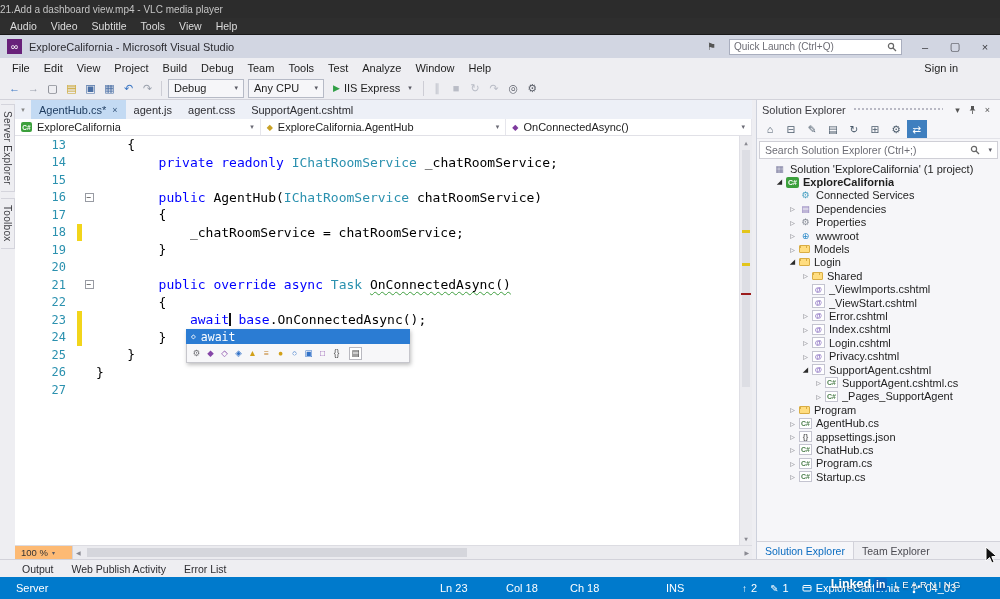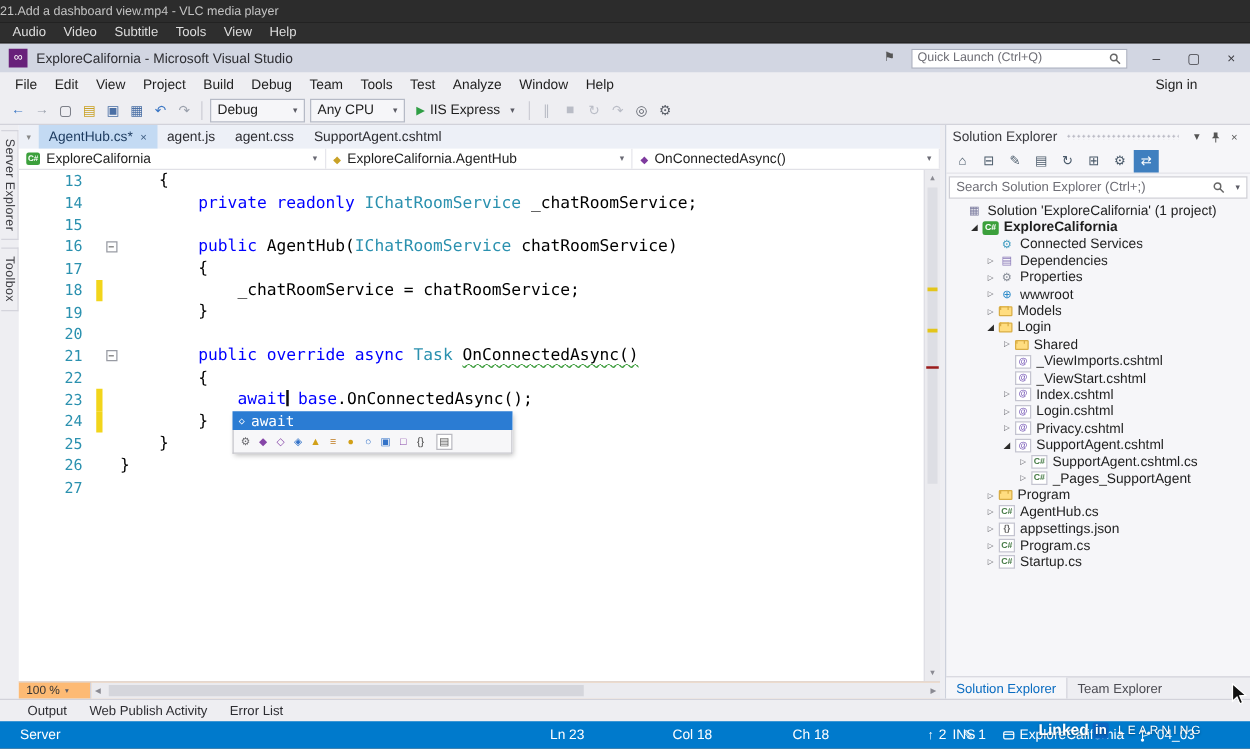--- a/index.html
+++ b/index.html
@@ -117,21 +117,21 @@
   .solution-icon{font-size:9px;}
   .wwwroot-icon,.connected-services-icon,.properties-folder-icon,.dependencies-icon{font-size:9px;font-weight:normal;}
   .se-bottom{height:18px;display:flex;align-items:stretch;background:#eeeef2;border-top:1px solid #d2d2da;}
   .se-btab{display:flex;align-items:center;padding:0 8px;font-size:10.5px;color:#4b4b52;}
   .se-btab.active{background:#f6f6f9;color:#0a6cc0;border-right:1px solid #d2d2da;}
 
   .output-row{height:18px;background:#eeeef2;border-top:1px solid #d2d2da;display:flex;align-items:stretch;padding-left:13px;}
   .op-tab{display:flex;align-items:center;padding:0 9px;font-size:10.5px;color:#2d2d32;}
 
   .status-bar{height:22px;background:#007acc;color:#fff;display:flex;align-items:center;padding-left:16px;font-size:11px;position:relative;}
-  .st-mid{position:absolute;left:440px;display:flex;gap:32px;}
+  .st-mid{position:absolute;left:440px;display:flex;}
   .w1{width:66px;}.w2{width:64px;}.w3{width:96px;}
   .st-right{position:absolute;right:44px;display:flex;align-items:center;gap:13px;}
   .st-item{display:flex;align-items:center;gap:4px;}
   .st-ic{font-size:10px;}
 
   .watermark{position:absolute;right:37px;bottom:8px;display:flex;align-items:center;gap:3px;z-index:20;color:#fff;text-shadow:0 1px 2px rgba(0,0,0,.45);}
   .wm-left{font-size:12.5px;font-weight:bold;}
   .wm-in{background:#0a66c2;color:#fff;font-size:10.5px;font-weight:bold;padding:0 2px;border-radius:2px;line-height:13px;}
   .wm-right{font-size:9.5px;letter-spacing:2.5px;margin-left:4px;}
   .cursor{position:absolute;left:984px;top:546px;z-index:30;}
@@ -496,20 +496,25 @@
             <span class="tree-label">_ViewImports.cshtml</span>
           </div>
           <div class="tree-row" style="padding-left: 43px;">
             <span class="tree-arrow"></span>
             <span class="ti razor-icon" style="color: rgb(122, 92, 184);">@</span>
             <span class="tree-label">_ViewStart.cshtml</span>
           </div>
           <div class="tree-row" style="padding-left: 43px;">
             <span class="tree-arrow">▷</span>
             <span class="ti razor-icon" style="color: rgb(122, 92, 184);">@</span>
+            <span class="tree-label">Error.cshtml</span>
+          </div>
+          <div class="tree-row" style="padding-left: 43px;">
+            <span class="tree-arrow">▷</span>
+            <span class="ti razor-icon" style="color: rgb(122, 92, 184);">@</span>
             <span class="tree-label">Index.cshtml</span>
           </div>
           <div class="tree-row" style="padding-left: 43px;">
             <span class="tree-arrow">▷</span>
             <span class="ti razor-icon" style="color: rgb(122, 92, 184);">@</span>
             <span class="tree-label">Login.cshtml</span>
           </div>
           <div class="tree-row" style="padding-left: 43px;">
             <span class="tree-arrow">▷</span>
             <span class="ti razor-icon" style="color: rgb(122, 92, 184);">@</span>
@@ -537,20 +542,25 @@
           </div>
           <div class="tree-row" style="padding-left: 30px;">
             <span class="tree-arrow">▷</span>
             <span class="ti cs-icon" style="color: rgb(73, 125, 73);">C#</span>
             <span class="tree-label">AgentHub.cs</span>
           </div>
           <div class="tree-row" style="padding-left: 30px;">
             <span class="tree-arrow">▷</span>
             <span class="ti json-icon" style="color: rgb(102, 102, 102);">{}</span>
             <span class="tree-label">appsettings.json</span>
+          </div>
+          <div class="tree-row" style="padding-left: 30px;">
+            <span class="tree-arrow">▷</span>
+            <span class="ti cs-icon" style="color: rgb(73, 125, 73);">C#</span>
+            <span class="tree-label">ChatHub.cs</span>
           </div>
           <div class="tree-row" style="padding-left: 30px;">
             <span class="tree-arrow">▷</span>
             <span class="ti cs-icon" style="color: rgb(73, 125, 73);">C#</span>
             <span class="tree-label">Program.cs</span>
           </div>
           <div class="tree-row" style="padding-left: 30px;">
             <span class="tree-arrow">▷</span>
             <span class="ti cs-icon" style="color: rgb(73, 125, 73);">C#</span>
             <span class="tree-label">Startup.cs</span>

